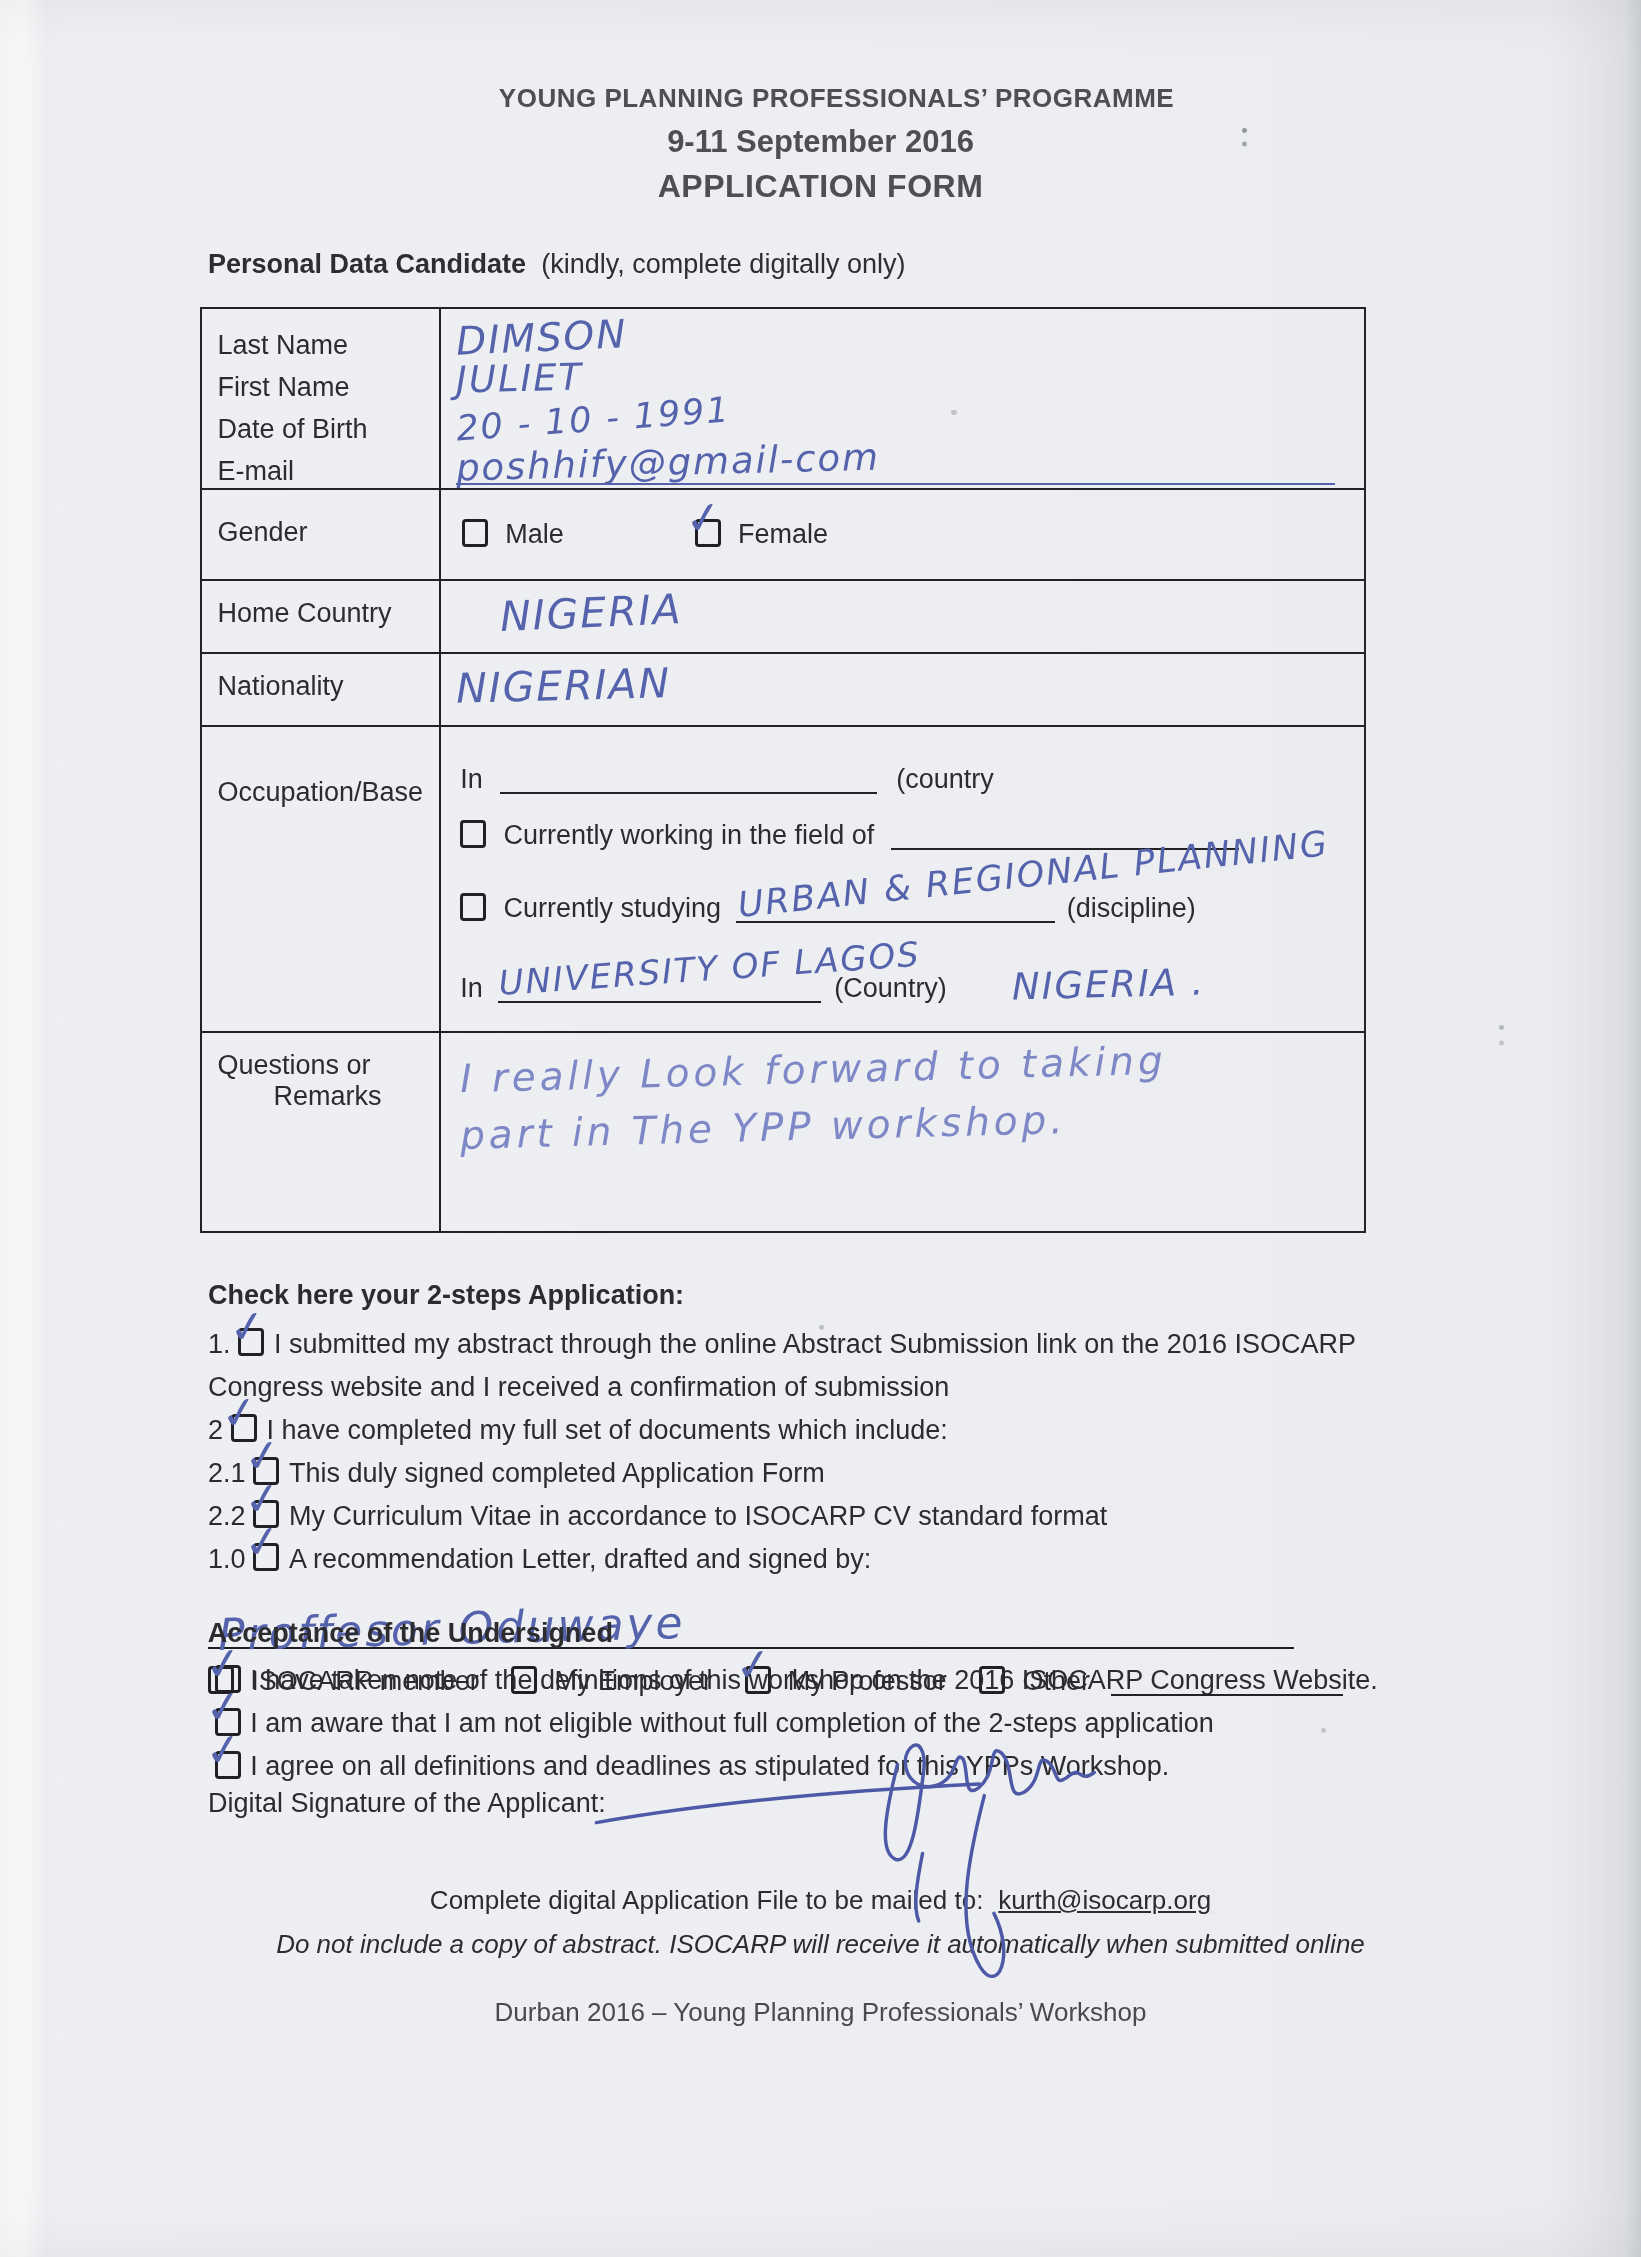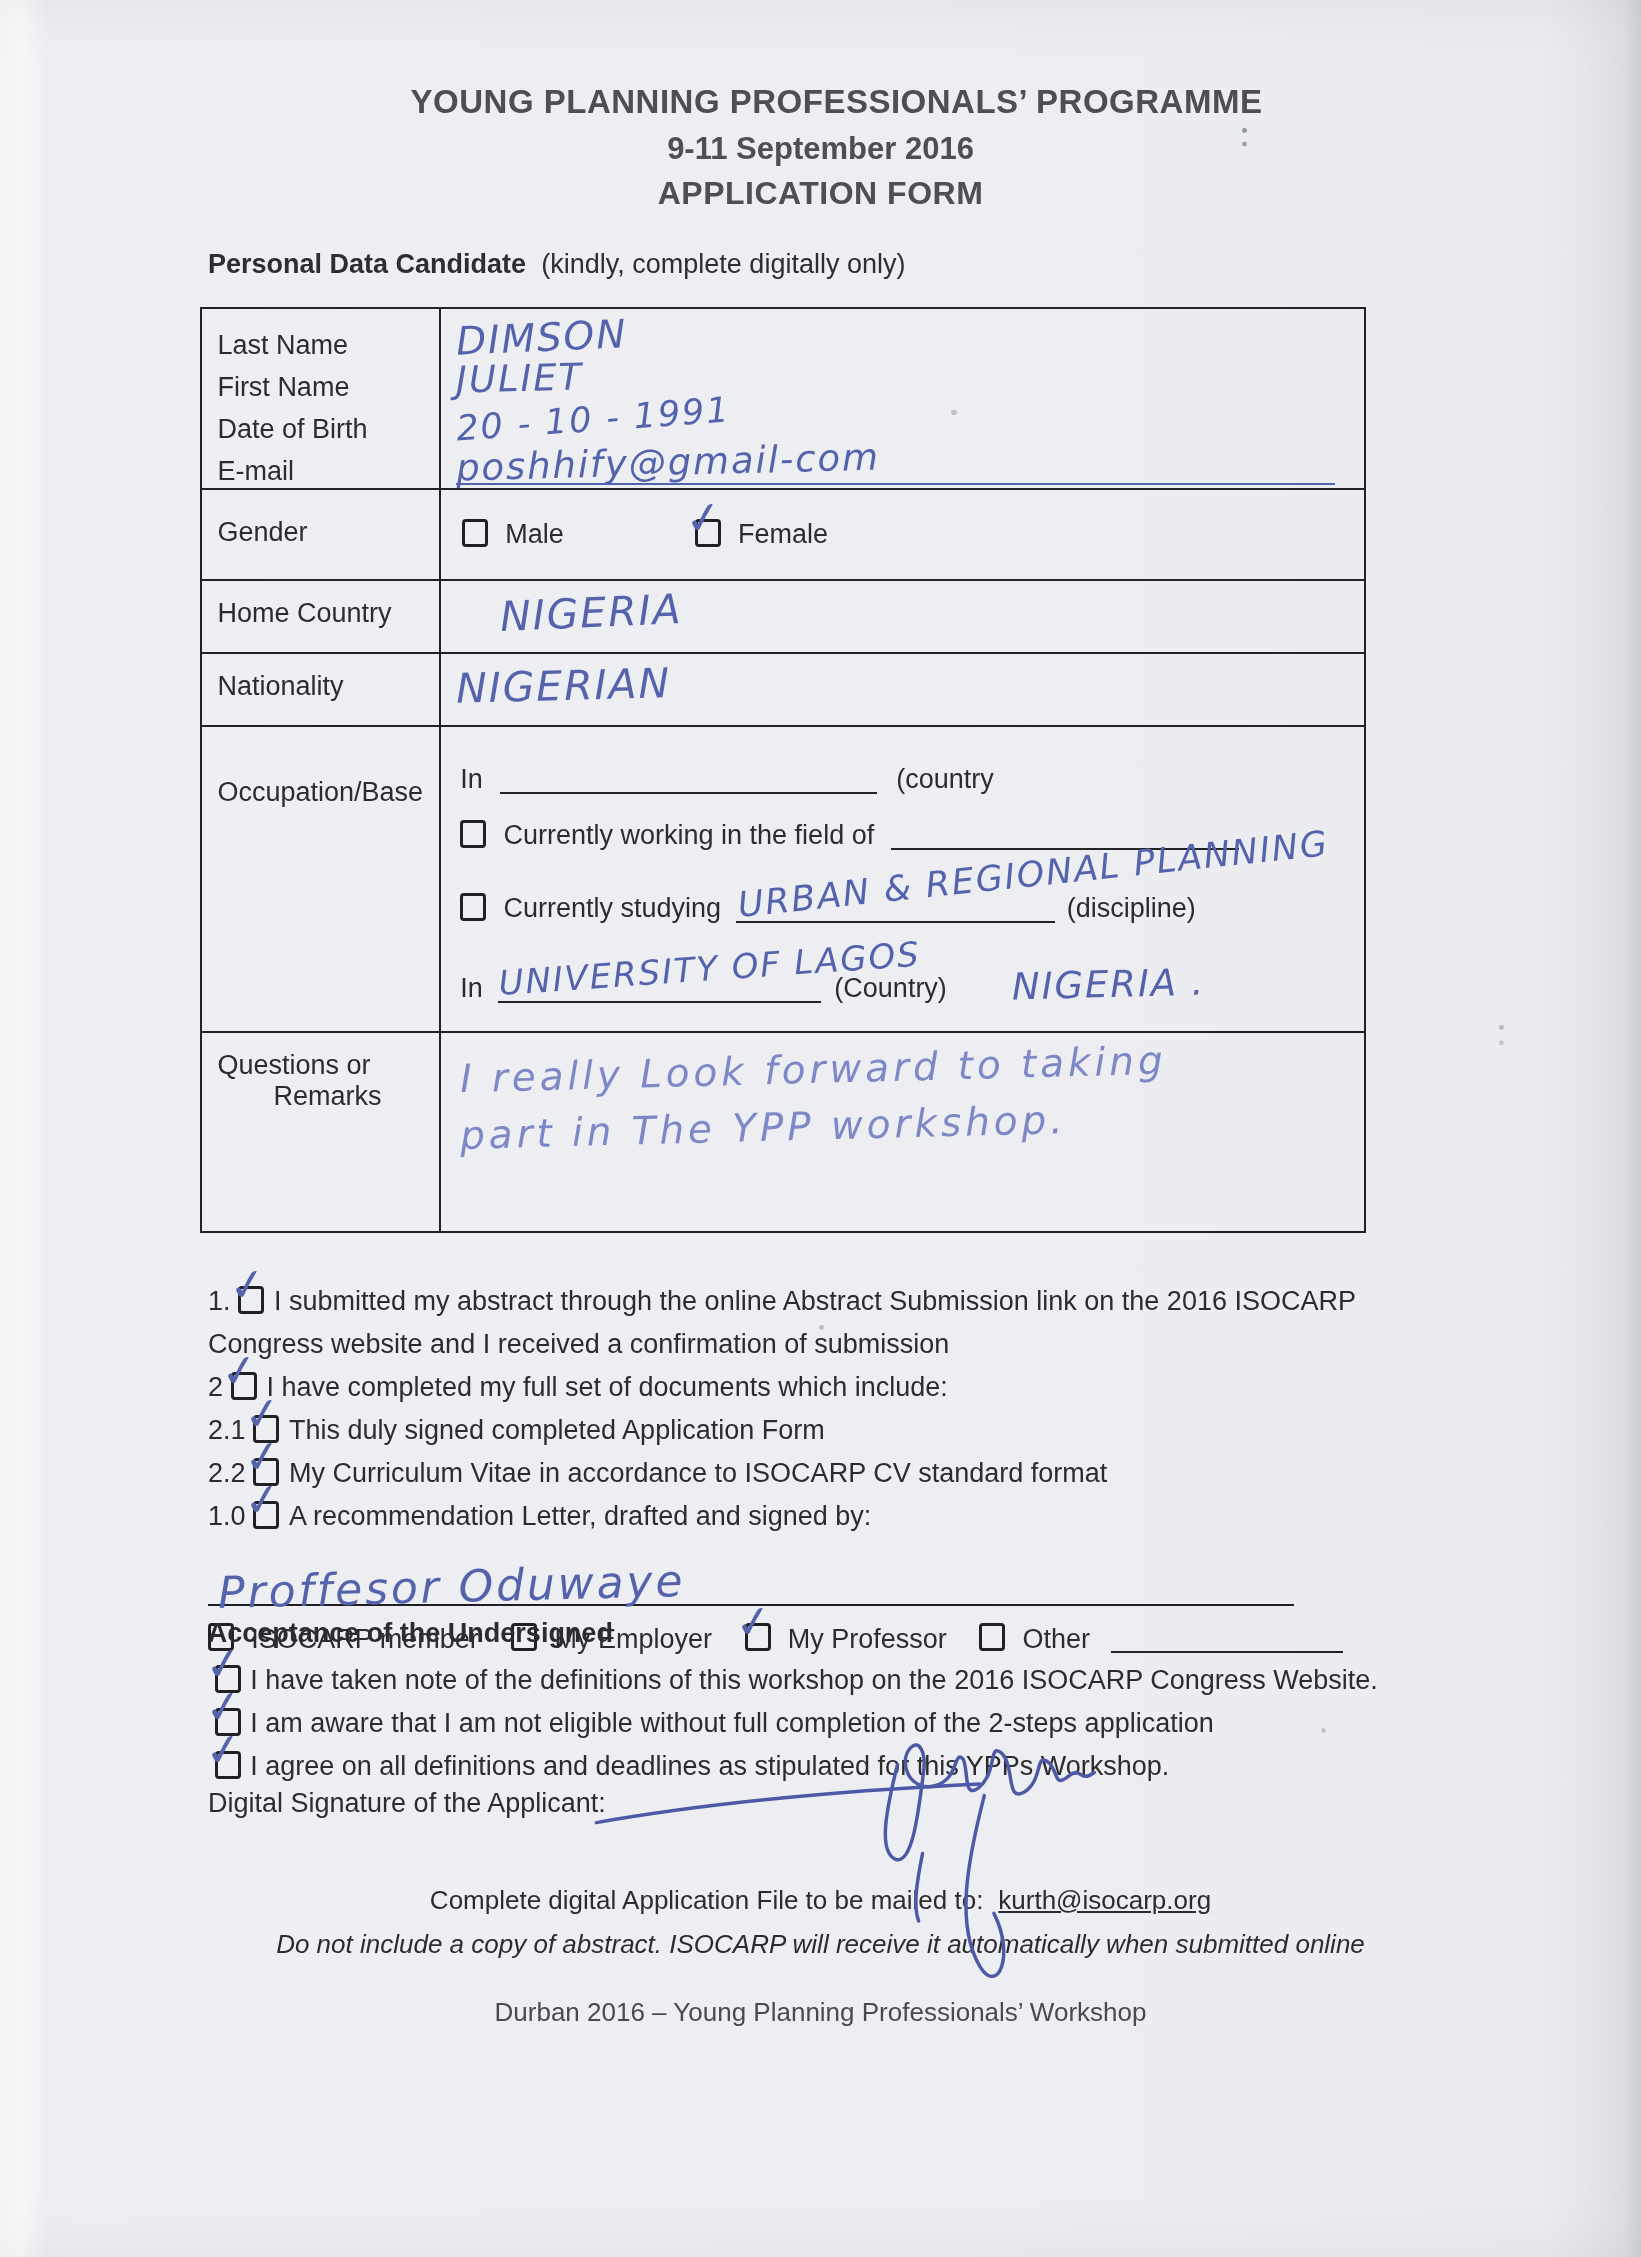--- a/index.html
+++ b/index.html
@@ -8,21 +8,21 @@
     font-family:"Liberation Sans", sans-serif; color:#333335;
     background:
       linear-gradient(90deg, #fbfbfa 0px, #fbfbfa 21px, #edeff2 46px, #ecEEF1 60%, #eaecef 94%, #dfe1e5 99%, #cfd2d7 100%),
       #edeff2;
   }
   .page::after{ content:""; position:absolute; inset:0; pointer-events:none;
     box-shadow: inset 0 0 58px rgba(120,125,135,.12); }
 
   
   .hdr { position:absolute; top:83px; left:0; width:1641px; text-align:center; color:#4f4f52; }
-  .hdr .h1 { font-size:33px; font-weight:700; letter-spacing:0.5px;margin-left:32px; }
+  .hdr .h1 { font-size:26px; font-weight:700; letter-spacing:0.5px;margin-left:32px; }
   .hdr .h2 { font-size:31px; font-weight:700; margin-top:9.7px; }
   .hdr .h3 { font-size:32px; font-weight:700; margin-top:8.7px; letter-spacing:0.5px; }
 
   .intro { position:absolute; left:208px; top:249px; font-size:27px; color:#2e2e30; }
   .intro b { font-weight:700; }
 
   
   .ptable { position:absolute; left:200px; top:307px; width:1162px; border:2.9px solid #232327; }
   .prow { display:flex; border-bottom:2.9px solid #232327; }
   .prow:last-child { border-bottom:none; }
@@ -187,20 +187,21 @@
         <div style="text-indent:56px;">Remarks</div>
       </div>
       <div class="pvalue" style="padding:13.5px 0 0 19.3px;">
         <div><span class="hw lite rot-1" style="font-size:39px; letter-spacing:3.9px;">I really Look forward to taking</span></div>
         <div style="margin-top:13.5px;"><span class="hw lite rot-1" style="font-size:39px; letter-spacing:3.9px;">part in The YPP workshop.</span></div>
       </div>
     </div>
   </div>
 
   <div class="steps">
+    <div class="s-head">Check here your 2-steps Application:</div>
 
     <div class="step-line">
       <span class="num">1.</span><span class="cb checked"><span class="tick"></span></span><span>I submitted my abstract through the online Abstract Submission link on the 2016 ISOCARP Congress website and I received a confirmation of submission</span>
     </div>
     <div class="step-line">
       <span class="num">2</span><span class="cb checked"><span class="tick"></span></span><span>I have completed my full set of documents which include:</span>
     </div>
     <div class="step-line">
       <span class="num">2.1</span><span class="cb checked"><span class="tick"></span></span><span>This duly signed completed Application Form</span>
     </div>

